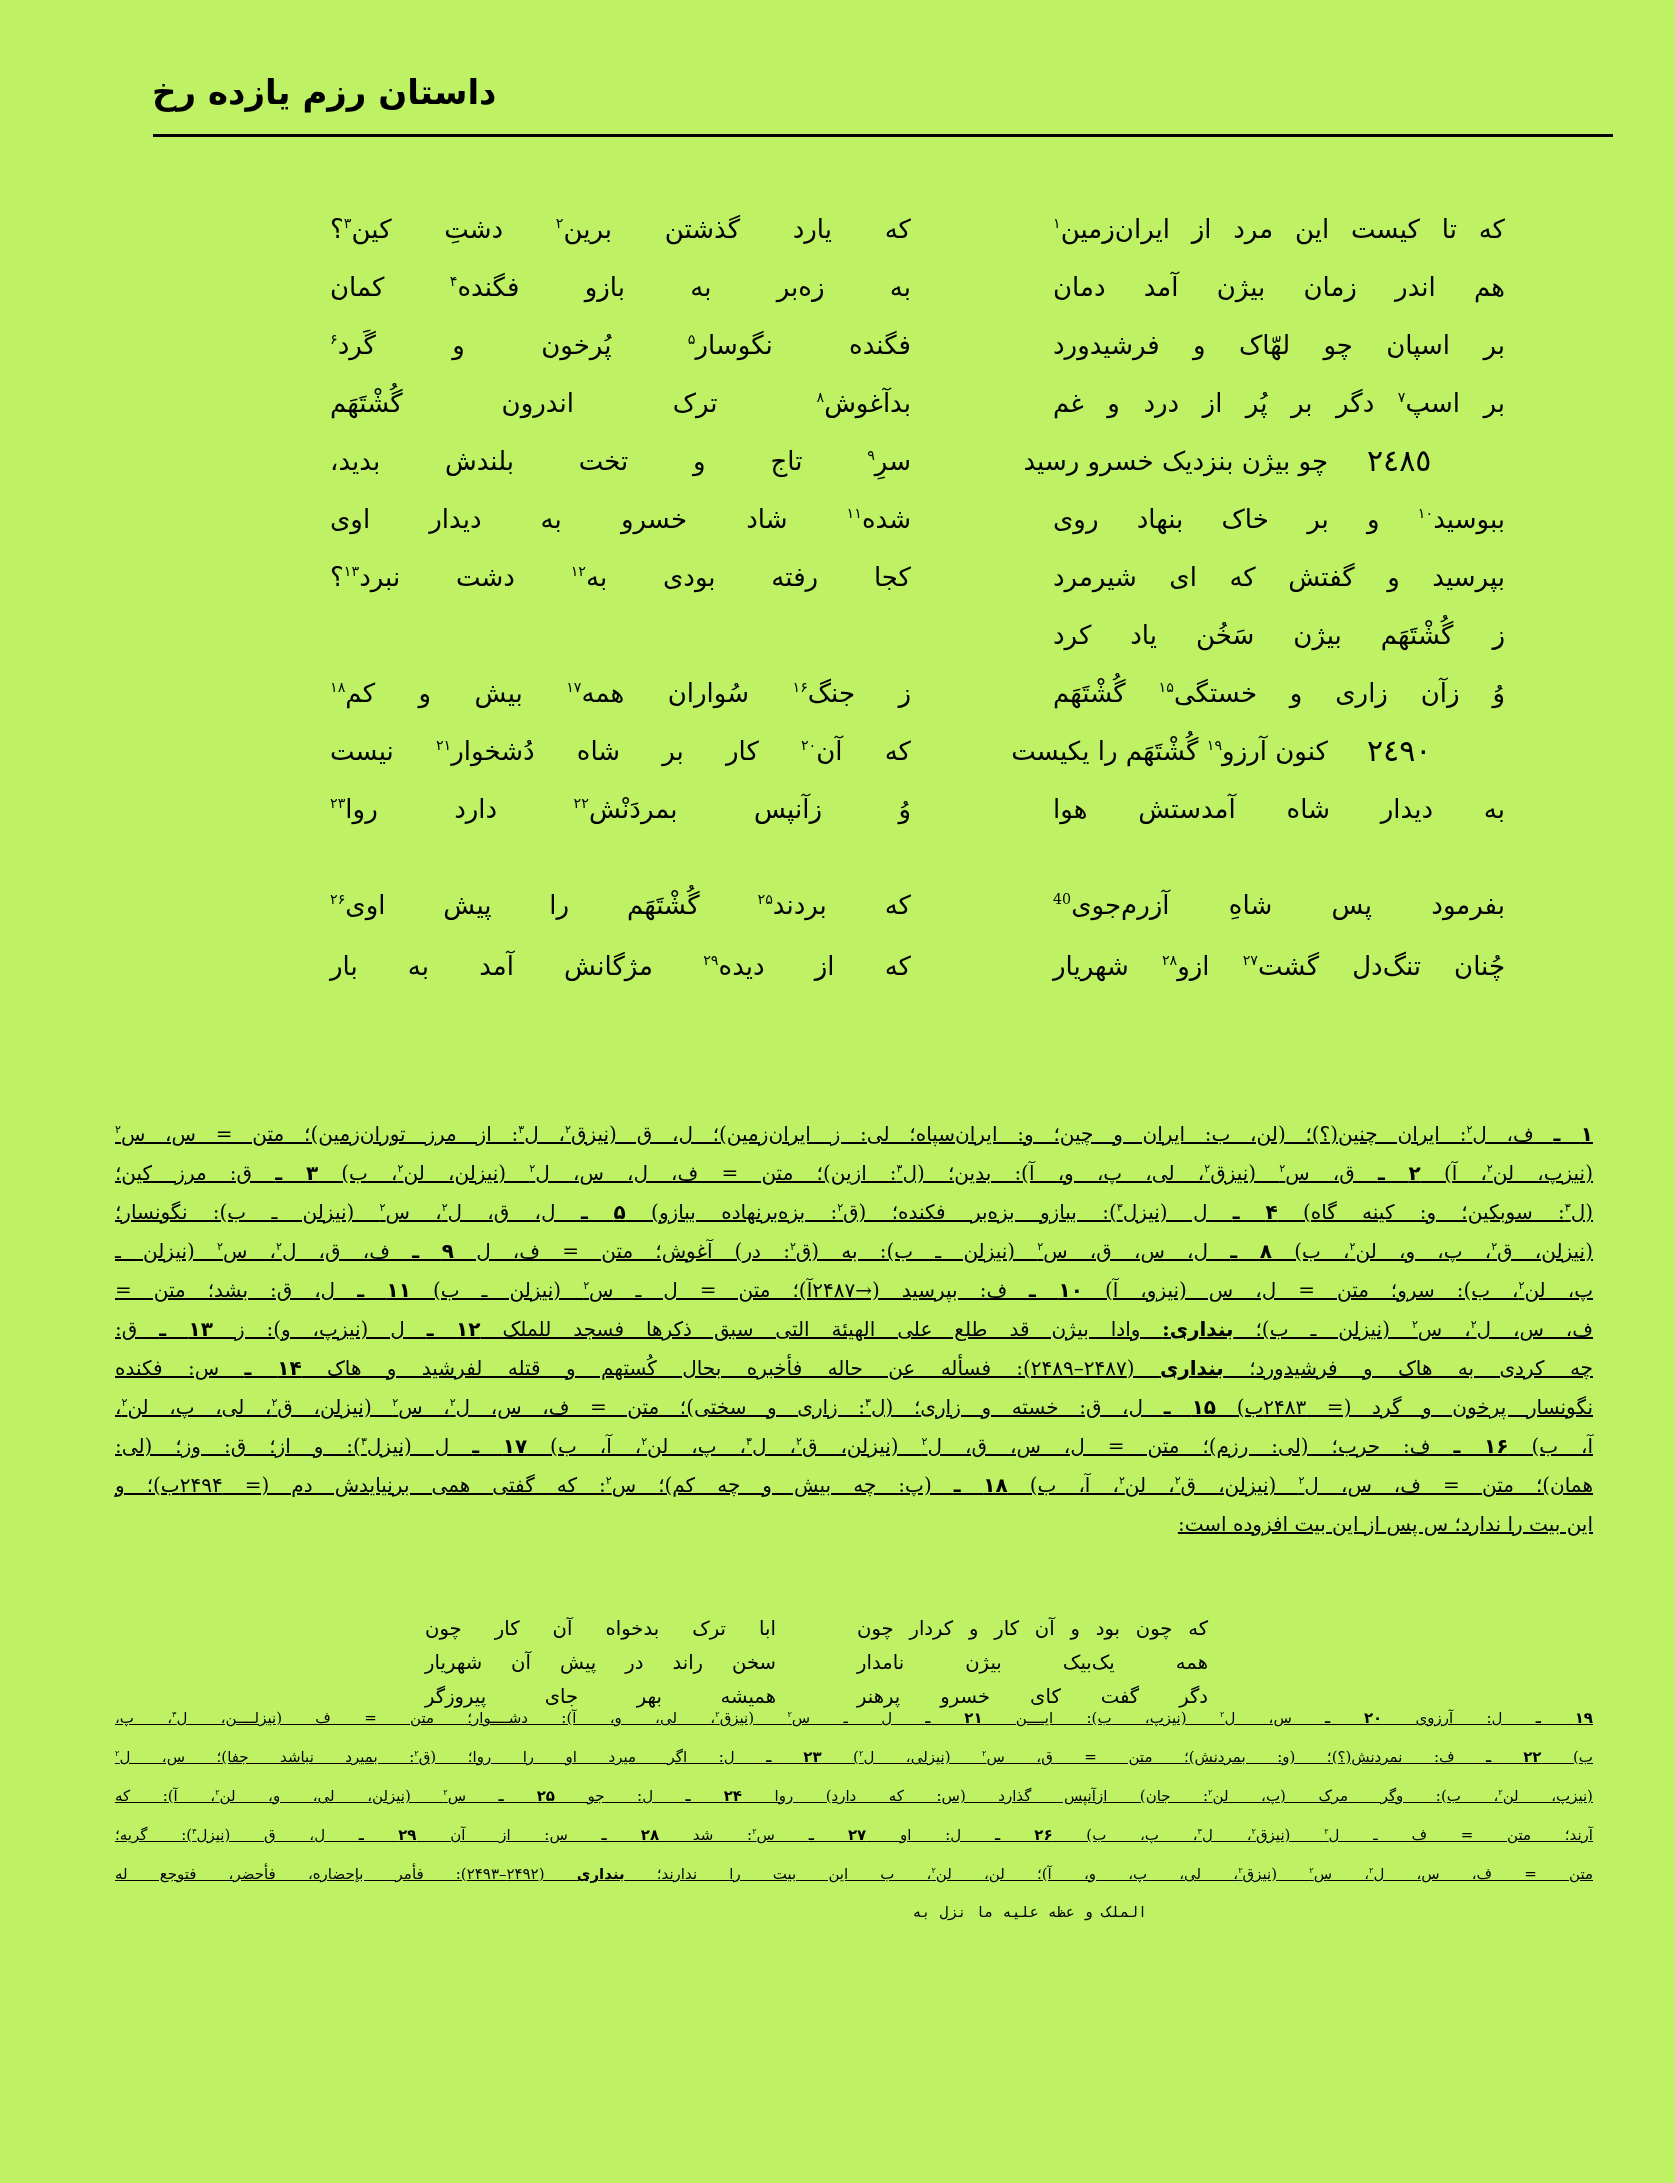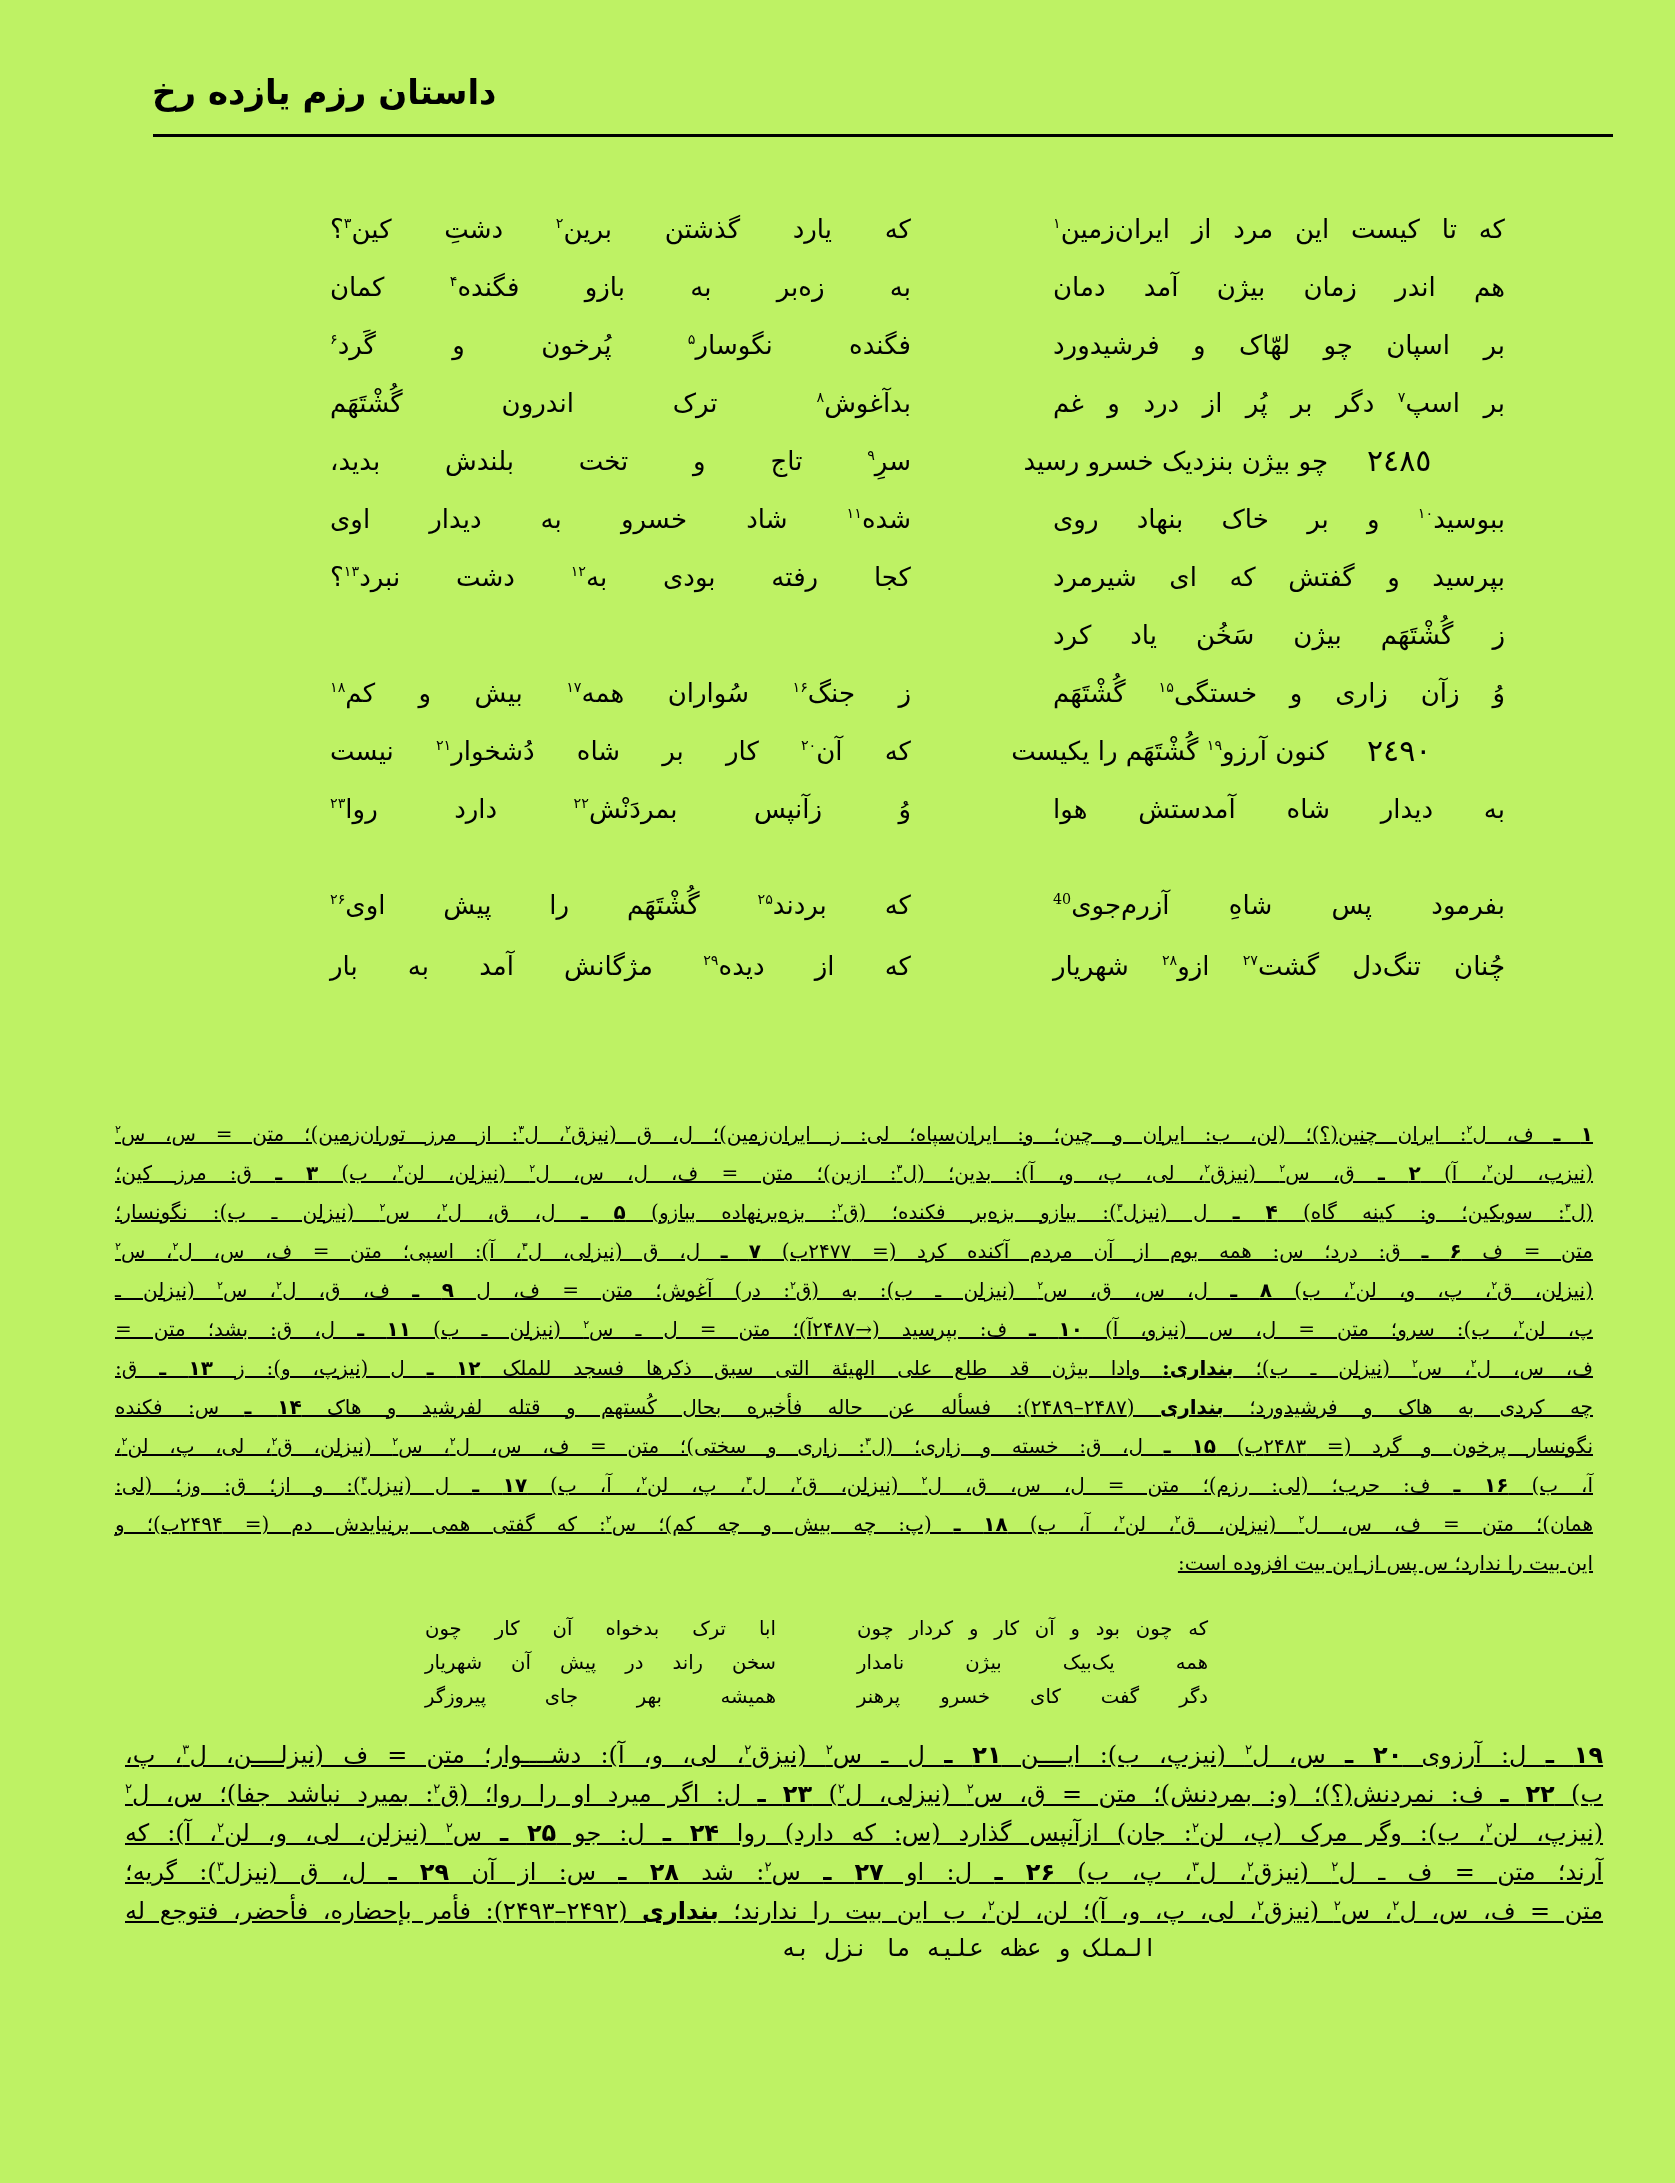--- a/index.html
+++ b/index.html
@@ -37,21 +37,21 @@
     height:39px;line-height:39px;white-space:nowrap;
     text-align:justify;text-align-last:justify;text-decoration:underline;
   }
   .fn-line.end{text-align-last:right;}
   .fn-line b{font-weight:bold;}
   .added-verses{position:absolute;top:1612px;right:467px;width:783px;font-size:19.6px;}
   .verse-row{display:flex;direction:rtl;height:34px;line-height:34px;}
   .v-right{width:351px;text-align:justify;text-align-last:justify;white-space:nowrap;}
   .v-gap{width:81px;flex:none;}
   .v-left{width:351px;text-align:justify;text-align-last:justify;white-space:nowrap;}
-  .apparatus-2{position:absolute;top:1699px;right:72px;width:1478px;font-size:24px;margin-top:36px;}
+  .apparatus-2{position:absolute;top:1699px;right:82px;width:1478px;font-size:15px;}
   .fn-tail{
     height:39px;line-height:39px;margin-left:0;margin-right:446px;
     text-align:left;text-align-last:right;white-space:nowrap;font-family:Liberation Mono, monospace;
   }
   .page-number{
     position:absolute;top:2048px;left:0;width:100%;
     text-align:center;font-size:31px;font-weight:bold;letter-spacing:4px;
   }
 </style>
 </head>
@@ -130,21 +130,20 @@
         <span class="hemistich h-right">چُنان تنگ‌دل گشت<sup>۲۷</sup> ازو<sup>۲۸</sup> شهریار</span>
         <span class="h-gap"></span>
         <span class="hemistich h-left">که از دیده<sup>۲۹</sup> مژگانش آمد به بار</span>
       </div>
     </div>
 
   <div class="apparatus" id="apparatus1">
       <div class="fn-line"><b>۱ ـ</b> ف، ل<sup>۲</sup>: ایران چنین(؟)؛ (لن، ب: ایران و چین؛ و: ایران‌سپاه؛ لی: ز ایران‌زمین)؛ ل، ق (نیزق<sup>۲</sup>، ل<sup>۳</sup>: از مرز توران‌زمین)؛ متن = س، س<sup>۲</sup></div>
       <div class="fn-line">(نیزپ، لن<sup>۲</sup>، آ) <b>۲ ـ</b> ق، س<sup>۲</sup> (نیزق<sup>۲</sup>، لی، پ، و، آ): بدین؛ (ل<sup>۳</sup>: ازین)؛ متن = ف، ل، س، ل<sup>۲</sup> (نیزلن، لن<sup>۲</sup>، ب) <b>۳ ـ</b> ق: مرز کین؛</div>
       <div class="fn-line">(ل<sup>۳</sup>: سوبکین؛ و: کینه گاه) <b>۴ ـ</b> ل (نیزل<sup>۳</sup>): ببازو بزه‌بر فکنده؛ (ق<sup>۲</sup>: بزه‌برنهاده ببازو) <b>۵ ـ</b> ل، ق، ل<sup>۲</sup>، س<sup>۲</sup> (نیزلن ـ ب): نگونسار؛</div>
-      <div class="fn-line">متن = ف <b>۶ ـ</b> ق: درد؛ س: همه بوم از آن مردم آکنده کرد (= ۲۴۷۷ب) <b>۷ ـ</b> ل، ق (نیزلی، ل<sup>۳</sup>، آ): اسپی؛ متن = ف، س، ل<sup>۲</sup>، س<sup>۲</sup></div>
       <div class="fn-line">(نیزلن، ق<sup>۲</sup>، پ، و، لن<sup>۲</sup>، ب) <b>۸ ـ</b> ل، س، ق، س<sup>۲</sup> (نیزلن ـ ب): به (ق<sup>۲</sup>: در) آغوش؛ متن = ف، ل <b>۹ ـ</b> ف، ق، ل<sup>۲</sup>، س<sup>۲</sup> (نیزلن ـ</div>
       <div class="fn-line">پ، لن<sup>۲</sup>، ب): سرو؛ متن = ل، س (نیزو، آ) <b>۱۰ ـ</b> ف: بپرسید (→۲۴۸۷آ)؛ متن = ل ـ س<sup>۲</sup> (نیزلن ـ ب) <b>۱۱ ـ</b> ل، ق: بشد؛ متن =</div>
       <div class="fn-line">ف، س، ل<sup>۲</sup>، س<sup>۲</sup> (نیزلن ـ ب)؛ <b>بنداری:</b> وادا بیژن قد طلع علی الهیئة التی سبق ذکرها فسجد للملک <b>۱۲ ـ</b> ل (نیزپ، و): ز <b>۱۳ ـ</b> ق:</div>
       <div class="fn-line">چه کردی به هاک و فرشیدورد؛ <b>بنداری</b> (۲۴۸۷–۲۴۸۹): فسأله عن حاله فأخبره بحال کُستهم و قتله لفرشید و هاک <b>۱۴ ـ</b> س: فکنده</div>
       <div class="fn-line">نگونسار پرخون و گرد (= ۲۴۸۳ب) <b>۱۵ ـ</b> ل، ق: خسته و زاری؛ (ل<sup>۳</sup>: زاری و سختی)؛ متن = ف، س، ل<sup>۲</sup>، س<sup>۲</sup> (نیزلن، ق<sup>۲</sup>، لی، پ، لن<sup>۲</sup>،</div>
       <div class="fn-line">آ، ب) <b>۱۶ ـ</b> ف: حرب؛ (لی: رزم)؛ متن = ل، س، ق، ل<sup>۲</sup> (نیزلن، ق<sup>۲</sup>، ل<sup>۳</sup>، پ، لن<sup>۲</sup>، آ، ب) <b>۱۷ ـ</b> ل (نیزل<sup>۳</sup>): و از؛ ق: وز؛ (لی:</div>
       <div class="fn-line">همان)؛ متن = ف، س، ل<sup>۲</sup> (نیزلن، ق<sup>۲</sup>، لن<sup>۲</sup>، آ، ب) <b>۱۸ ـ</b> (پ: چه بیش و چه کم)؛ س<sup>۲</sup>: که گفتی همی برنیایدش دم (= ۲۴۹۴ب)؛ و</div>
       <div class="fn-line end">این بیت را ندارد؛ س پس از این بیت افزوده است:</div>
     </div>
   <div class="added-verses" id="addedVerses">

